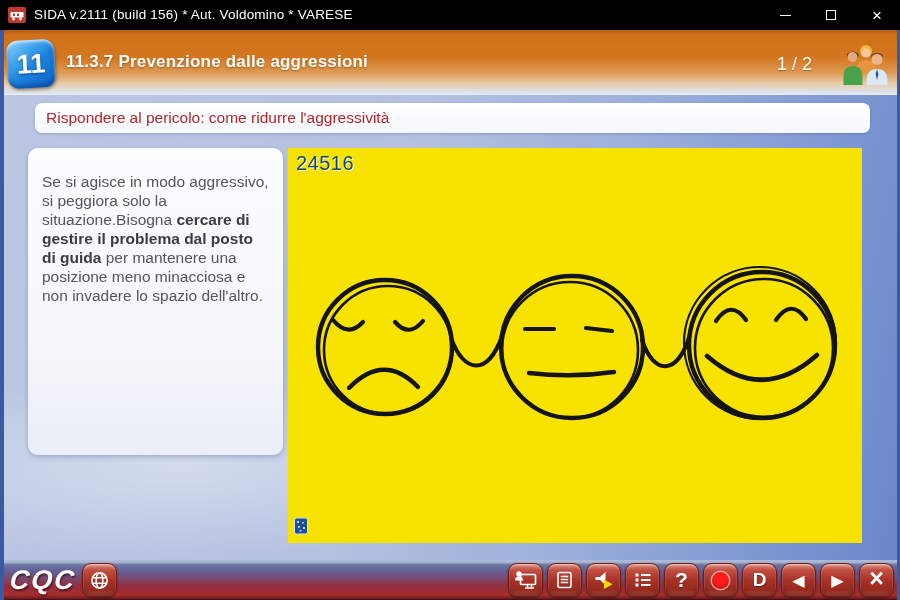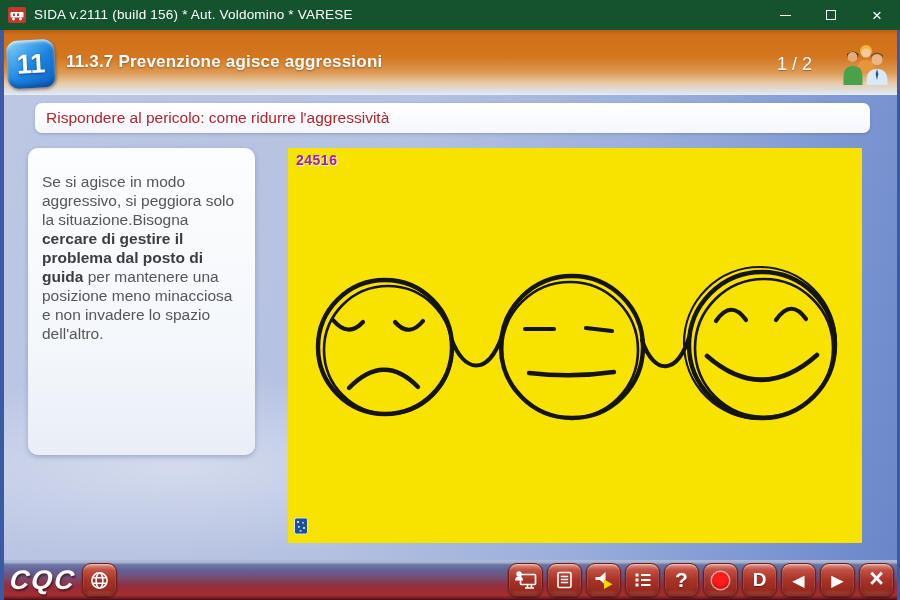--- a/index.html
+++ b/index.html
@@ -2,21 +2,21 @@
 <html><head>
 <meta charset="utf-8">
 <style>
   * { margin:0; padding:0; box-sizing:border-box; }
   html,body { width:900px; height:600px; overflow:hidden; }
   body { font-family:"Liberation Sans", sans-serif; }
   #app { position:relative; width:900px; height:600px; background:#b5c1e0; }
 
   
   .titlebar { position:absolute; left:0; top:0; width:900px; height:30px;
-    background:#14532d; display:flex; align-items:center; }
+    background:#000000; display:flex; align-items:center; }
   .app-icon { position:absolute; left:8px; top:7px; width:18px; height:16px; }
   .tb-title { position:absolute; left:34px; top:0; line-height:30px;
     color:#fff; font-size:13.5px; letter-spacing:.2px; white-space:nowrap; }
   .win-controls { position:absolute; right:0; top:0; height:30px; display:flex; }
   .win-btn { width:46px; height:30px; display:flex; align-items:center; justify-content:center;
     color:#fff; cursor:default; }
   .min-line { display:block; width:11px; border-top:1.4px solid #fff; }
   .max-box { display:block; width:10px; height:10px; border:1.3px solid #fff; }
   .close-x { font-size:17px; font-weight:400; line-height:1; }
 
@@ -37,30 +37,30 @@
 
   
   .content { position:absolute; left:0; top:95px; width:900px; height:465px;
     background:linear-gradient(102deg,#bcc7e4 0%,#b5c1e0 42%,#9cb0db 65%,#7d97d2 86%,#6a86c9 100%); }
   .content .sheen { position:absolute; left:0; top:0; right:0; bottom:0; pointer-events:none;
     background:radial-gradient(55% 28% at 20% 80%, rgba(255,255,255,.40), rgba(255,255,255,0) 70%); }
   .banner { position:absolute; left:35px; top:8px; width:835px; height:30px; border-radius:7px;
     background:linear-gradient(180deg,#ffffff 0%,#f5f7fc 100%);
     box-shadow:0 1px 3px rgba(50,70,130,.3);
     line-height:30px; padding:0 11px; color:#b2262b; font-size:15.5px; white-space:nowrap; }
-  .info-panel { position:absolute; left:28px; top:53px; width:227px; height:307px; border-radius:10px;
+  .info-panel { position:absolute; left:28px; top:53px; width:255px; height:307px; border-radius:10px;
     background:linear-gradient(180deg,#fcfdfe 0%,#f4f7fb 65%,#e9eef7 100%);
     box-shadow:0 2px 5px rgba(50,70,130,.3);
     padding:24px 14px 0 14px; color:#55565a; font-size:15.5px; line-height:19px; }
   .info-panel .em { font-weight:700; color:#3c3d42; }
   .info-panel .p2 { margin-top:24px; }
 
   .illustration { position:absolute; left:288px; top:53px; width:574px; height:395px; background:#f8e200; }
-  .img-code { position:absolute; left:8px; top:4px; font-size:14px; font-weight:700; letter-spacing:.5px;
-    color:#a21caf; text-shadow:1px 1px 0 rgba(255,255,255,.85); }
+  .img-code { position:absolute; left:8px; top:4px; font-size:20px; font-weight:400; letter-spacing:.5px;
+    color:#0c4a6e; text-shadow:1px 1px 0 rgba(255,255,255,.85); }
   .faces-svg { position:absolute; left:0; top:0; }
   .thumb-icon { position:absolute; left:6px; bottom:8px; }
 
   
   .edge-left { position:absolute; left:0; top:30px; width:4px; height:570px; background:#3a5aa6; z-index:40; }
   .edge-right { position:absolute; right:0; top:30px; width:3px; height:570px; background:#3a5aa6; z-index:40; }
 
   
   .toolbar { position:absolute; left:0; top:560px; width:900px; height:40px;
     background:linear-gradient(180deg,#aebcd8 0%,#a6b4d2 6%,#6a74a3 12%,#655d92 30%,#7a4a6e 46%,#8f3145 62%,#9d2c35 76%,#a32f2d 88%,#7c1c22 95%,#371020 100%); }
@@ -103,21 +103,21 @@
           <span class="max-box"></span>
         </div>
       <div class="win-btn">
           <span class="close-x">×</span>
         </div>
     </div>
   </div>
 
   <div class="header">
     <div class="badge">11</div>
-    <div class="header-title">11.3.7 Prevenzione agisce aggressioni</div>
+    <div class="header-title">11.3.7 Prevenzione dalle aggressioni</div>
     <div class="page-indicator">1 / 2</div>
     <svg class="people" width="52" height="42" viewBox="0 0 52 42">
       <circle cx="26" cy="8" r="6" fill="#f0b73c"></circle>
       <circle cx="26" cy="10" r="4.6" fill="#f3c9a0"></circle>
       <path d="M17 26 q0-9 9-9 t9 9 v4 h-18 z" fill="#e8943c"></path>
       <path d="M7 11 q6-5 11.5 0 l-.5 4 q-5-3.5-10.5 0 z" fill="#3f3128"></path>
       <circle cx="12.5" cy="14" r="5" fill="#e3ab7e"></circle>
       <path d="M3.5 34 q0-11 9.5-11 t9.5 11 v8 h-19 z" fill="#47a24a"></path>
       <path d="M31 12 q6-5 12 0 l-.5 4.5 q-5.5-3.5-11 0 z" fill="#7c4f28"></path>
       <circle cx="37" cy="16.5" r="5.6" fill="#eab68a"></circle>

